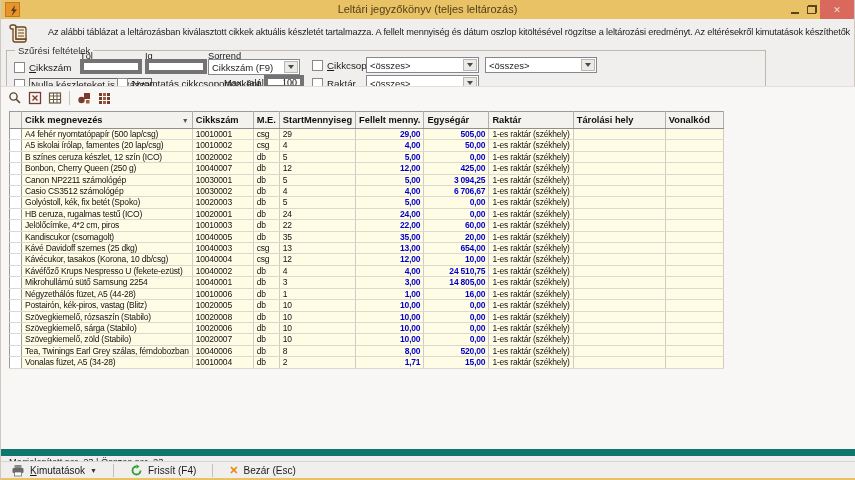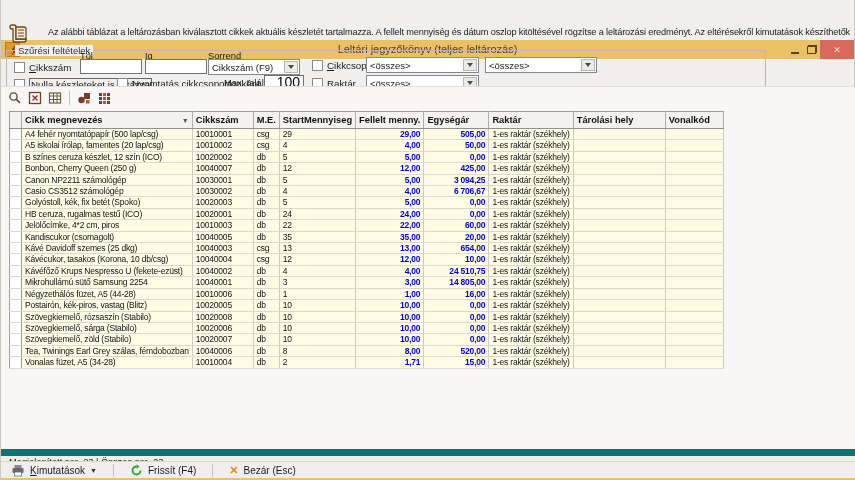--- a/index.html
+++ b/index.html
@@ -1,21 +1,21 @@
 <!DOCTYPE html>
 <html><head>
 <meta charset="utf-8">
 <style>
   *{margin:0;padding:0;box-sizing:border-box;}
   html,body{width:855px;height:480px;overflow:hidden;}
   body{font-family:"Liberation Sans",sans-serif;background:#f0efee;position:relative;}
   .window{position:absolute;inset:0;border-left:1px solid #cdc8c0;border-right:1px solid #cdc8c0;}
 
   
-  .titlebar{position:absolute;left:0;top:0;right:0;height:19px;background:#e9c265;margin-top:40px;}
+  .titlebar{position:absolute;left:0;top:0;right:0;height:19px;background:#e9c265;}
   .app-icon{position:absolute;left:4px;top:2px;width:15px;height:15px;background:#e8942c;border:1px solid #c27a1d;}
   .app-icon svg{position:absolute;left:1px;top:1px;}
   .title-text{position:absolute;left:0;right:0;top:3px;text-align:center;font-size:11px;color:#4f3f1a;}
   .win-btns{position:absolute;right:0;top:0;height:19px;display:flex;align-items:stretch;}
   .wbtn{width:17px;display:flex;align-items:center;justify-content:center;cursor:default;}
   .min-glyph{width:8px;height:2px;background:#5a4420;margin-top:6px;}
   .restore-glyph{position:relative;width:10px;height:9px;}
   .restore-glyph::before{content:"";position:absolute;right:0;top:0;width:7px;height:6px;border:1px solid #5a4420;}
   .restore-glyph::after{content:"";position:absolute;left:0;bottom:0;width:7px;height:6px;border:1px solid #5a4420;background:#e9c265;}
   .wbtn.close{width:34px;background:#d9695c;color:#f6ded3;font-size:9px;}
@@ -24,21 +24,21 @@
   .info-icon{position:absolute;left:7px;top:23px;}
   .info-text{position:absolute;left:47px;top:27px;right:4px;font-size:9.2px;letter-spacing:-0.15px;color:#1c1c1c;white-space:nowrap;overflow:hidden;}
 
   
   .filter-group{position:absolute;left:5px;top:50px;width:760px;height:39px;border:1px solid #bcb8b2;}
   .filter-legend{position:absolute;left:8px;top:-6px;background:#f0efee;padding:0 3px;font-size:9.5px;color:#333;}
   .cb{position:absolute;display:flex;align-items:center;gap:4px;font-size:9.8px;color:#1b1b1b;white-space:nowrap;cursor:default;}
   .cb .box{width:11px;height:11px;background:#fff;border:1px solid #888;flex:0 0 auto;}
   .cb .lbl.focus-box{border:1px solid #666;padding:0 1px;}
   .flabel{position:absolute;font-size:9.3px;color:#1b1b1b;}
-  .tinput{position:absolute;height:15px;background:#fff;border:1px solid #737373;font-size:14px;font-family:Liberation Sans, sans-serif;padding:0 3px;}
+  .tinput{position:absolute;height:15px;background:#fff;border:4px solid #737373;font-size:10px;font-family:Liberation Serif, serif;padding:0 3px;}
   .dd{position:absolute;height:16px;background:#fff;border:1px solid #828790;font-size:9.5px;color:#1b1b1b;display:flex;align-items:center;padding-left:3px;cursor:default;}
   .dd .dd-btn{position:absolute;right:1px;top:1px;bottom:1px;width:14px;background:#eceae7;border:1px solid #bab6b0;display:flex;align-items:center;justify-content:center;}
   .dd .dd-btn::after{content:"";width:0;height:0;border-left:3px solid transparent;border-right:3px solid transparent;border-top:4px solid #4a4a4a;}
 
   
   .content-panel{position:absolute;left:0;top:86px;width:855px;height:363px;background:#f8f7f5;border-top:1px solid #e2dfda;}
   .grid-toolbar{position:absolute;left:6px;top:2px;height:18px;display:flex;align-items:center;gap:4px;}
   .tb-icon{width:16px;height:16px;display:flex;align-items:center;justify-content:center;}
   .tb-sep{width:1px;height:14px;background:#c6c2bb;margin:0 2px;}
 

